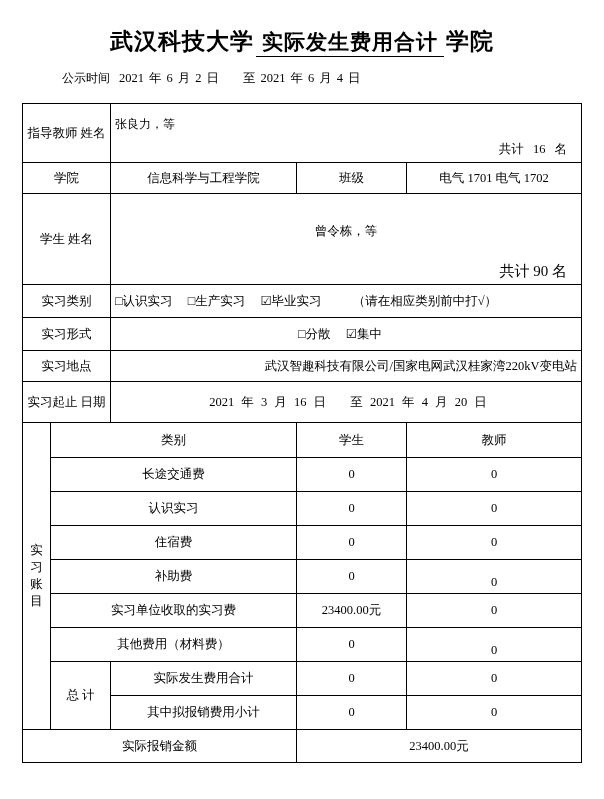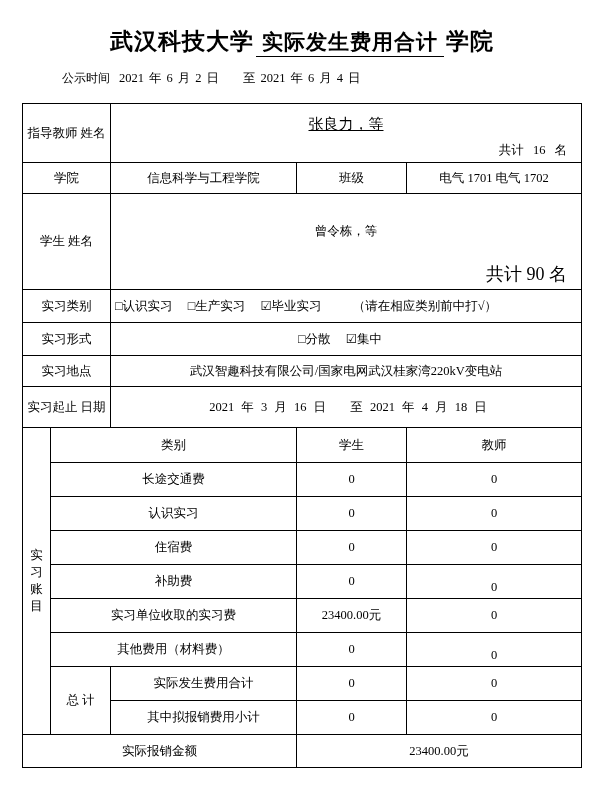--- a/index.html
+++ b/index.html
@@ -92,24 +92,23 @@
   }
   .ctr {
     text-align: center;
   }
   .teacher-cell {
     height: 52px;
     position: relative;
     padding: 0 8px 0 8px;
   }
   .teacher-name {
-    text-align: center;
+    text-align: left;
     padding-top: 8px;
-    font-size: 15px;
-    text-decoration: underline;
+    font-size: 12px;
   }
   .total-right {
     text-align: right;
     font-size: 12.5px;
     padding-right: 10px;
     padding-top: 8px;
   }
   .total-right .num {
     margin: 0 6px;
   }
@@ -117,36 +116,36 @@
     height: 80px;
     padding: 0 8px;
   }
   .student-name {
     text-align: center;
     padding-top: 26px;
     font-size: 12.5px;
   }
   .student-total {
     text-align: right;
-    font-size: 18px;
+    font-size: 15px;
     padding-right: 10px;
     padding-top: 22px;
   }
   .checkline {
     font-size: 12.5px;
     padding-left: 10px;
   }
   .checkline .item {
     margin-right: 12px;
   }
   .checkline .note {
     margin-left: 16px;
   }
   .place-cell {
-    text-align: center;
+    text-align: right;
     font-size: 12.5px;
     height: 24px;
   }
   .date-cell {
     text-align: center;
     font-size: 12.5px;
     height: 34px;
   }
   .date-cell .v {
     margin: 0 4px;
@@ -299,21 +298,21 @@
         <span class="v">3</span>
         <span>月</span>
         <span class="v">16</span>
         <span>日</span>
         <span class="gap"></span>
         <span>至</span>
         <span class="v">2021</span>
         <span>年</span>
         <span class="v">4</span>
         <span>月</span>
-        <span class="v">18</span>
+        <span class="v">20</span>
         <span>日</span>
       </td>
     </tr>
 
     <tr>
       <td rowspan="9" class="vert-label">
         <span>实</span>
         <span>习</span>
         <span>账</span>
         <span>目</span>

